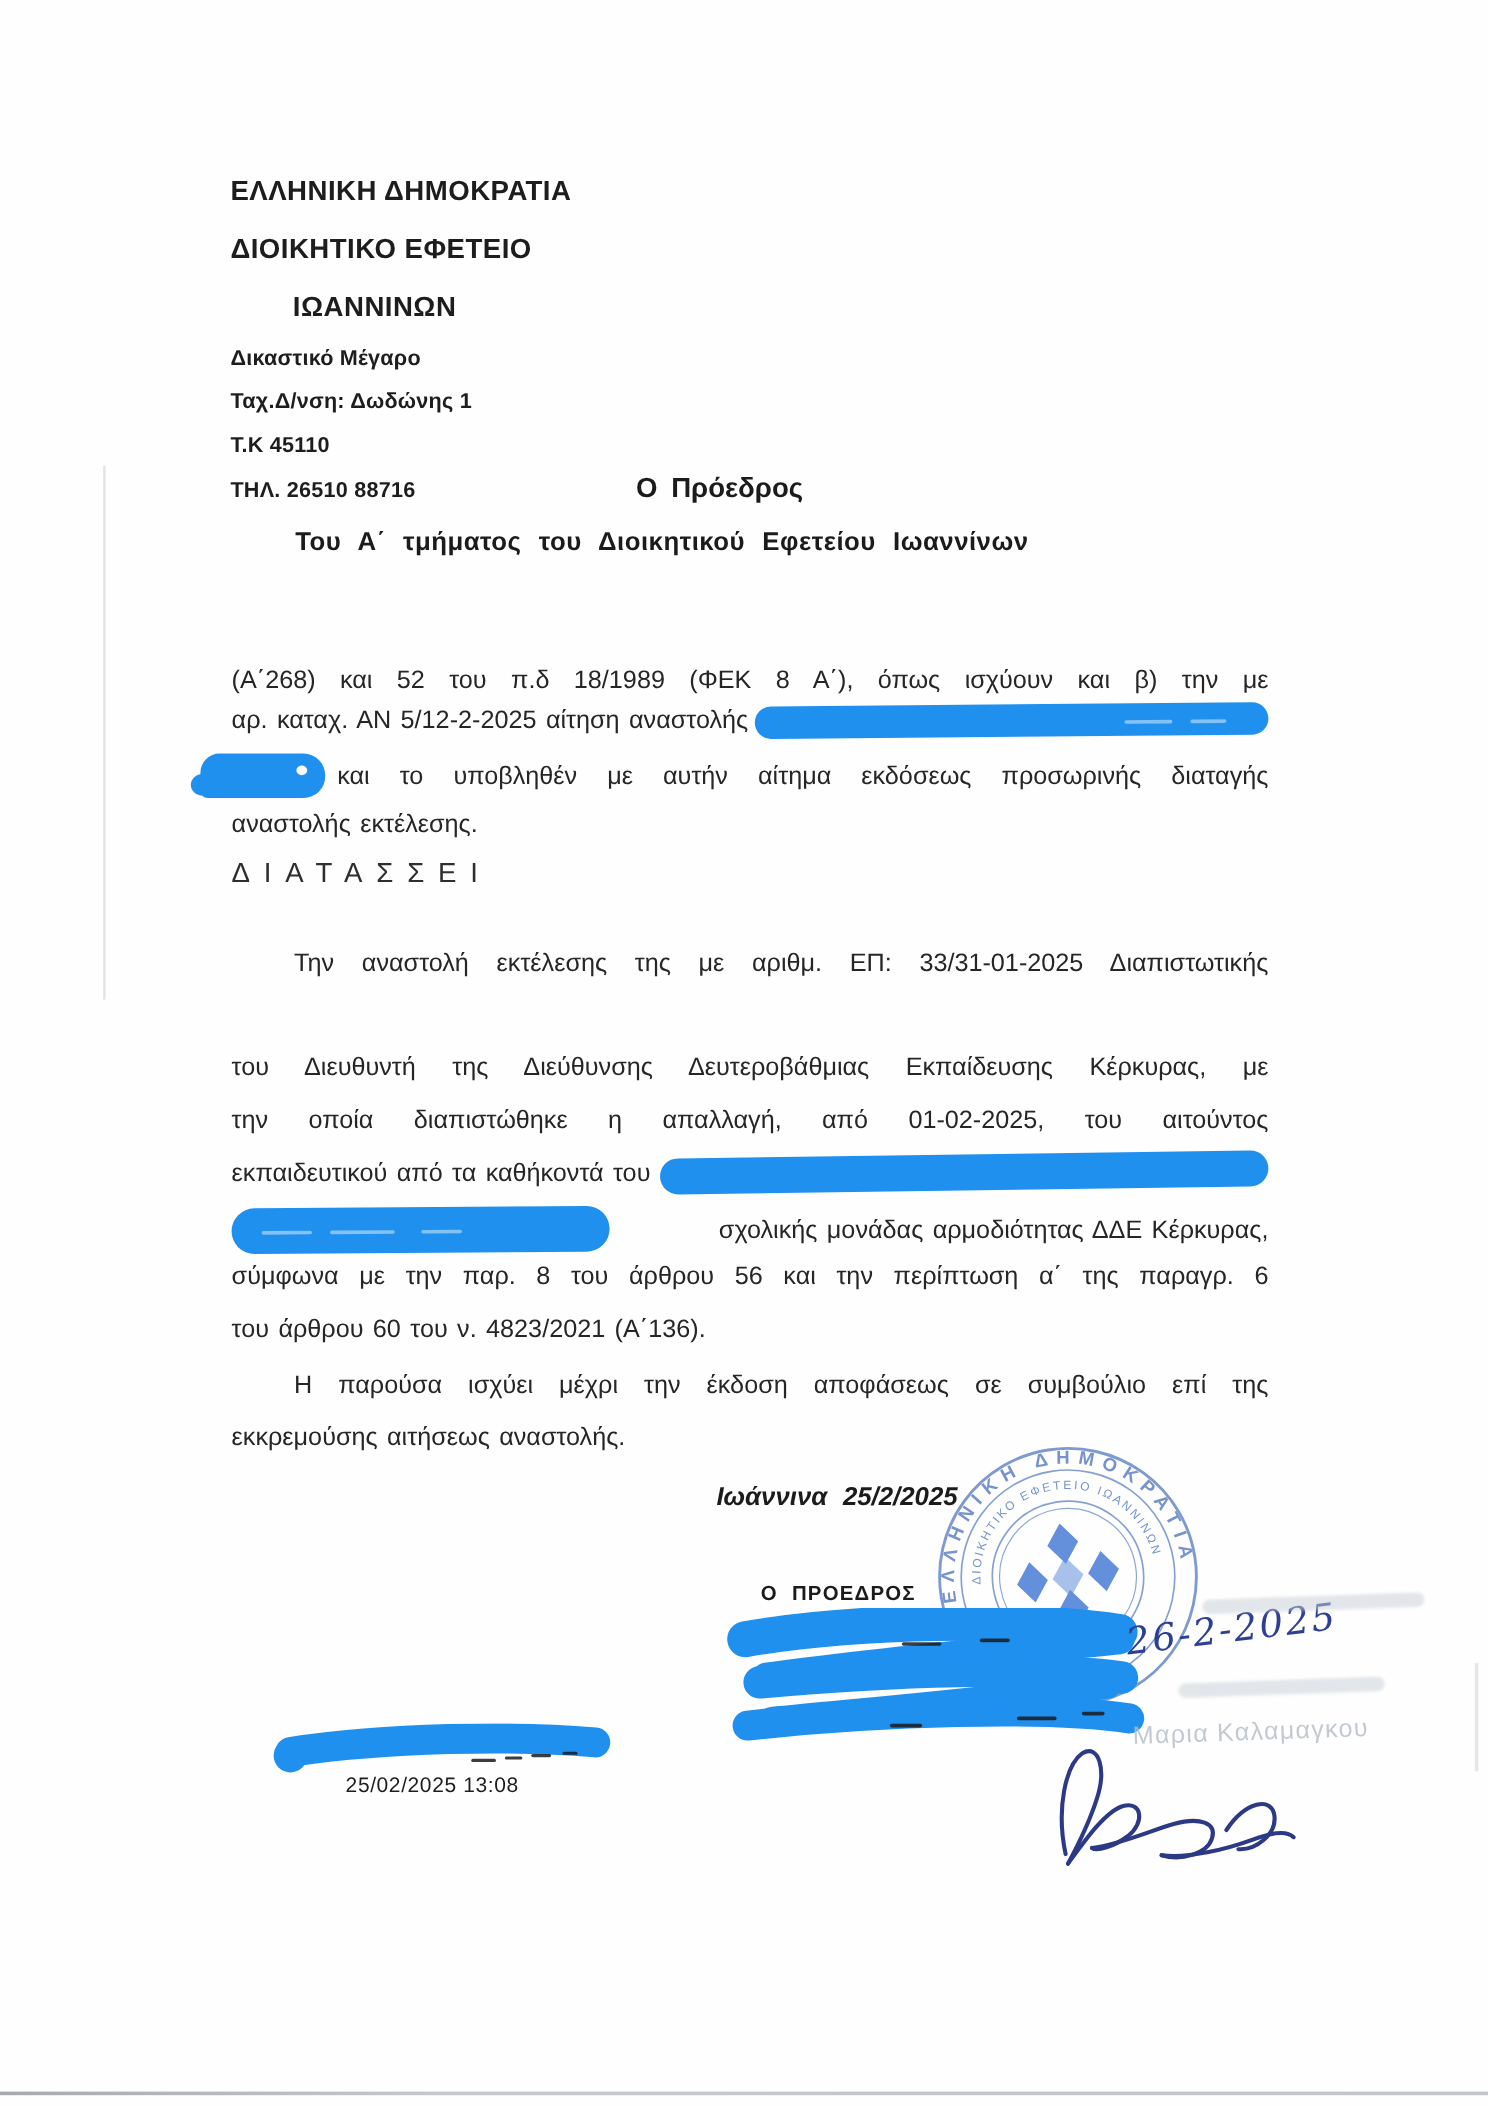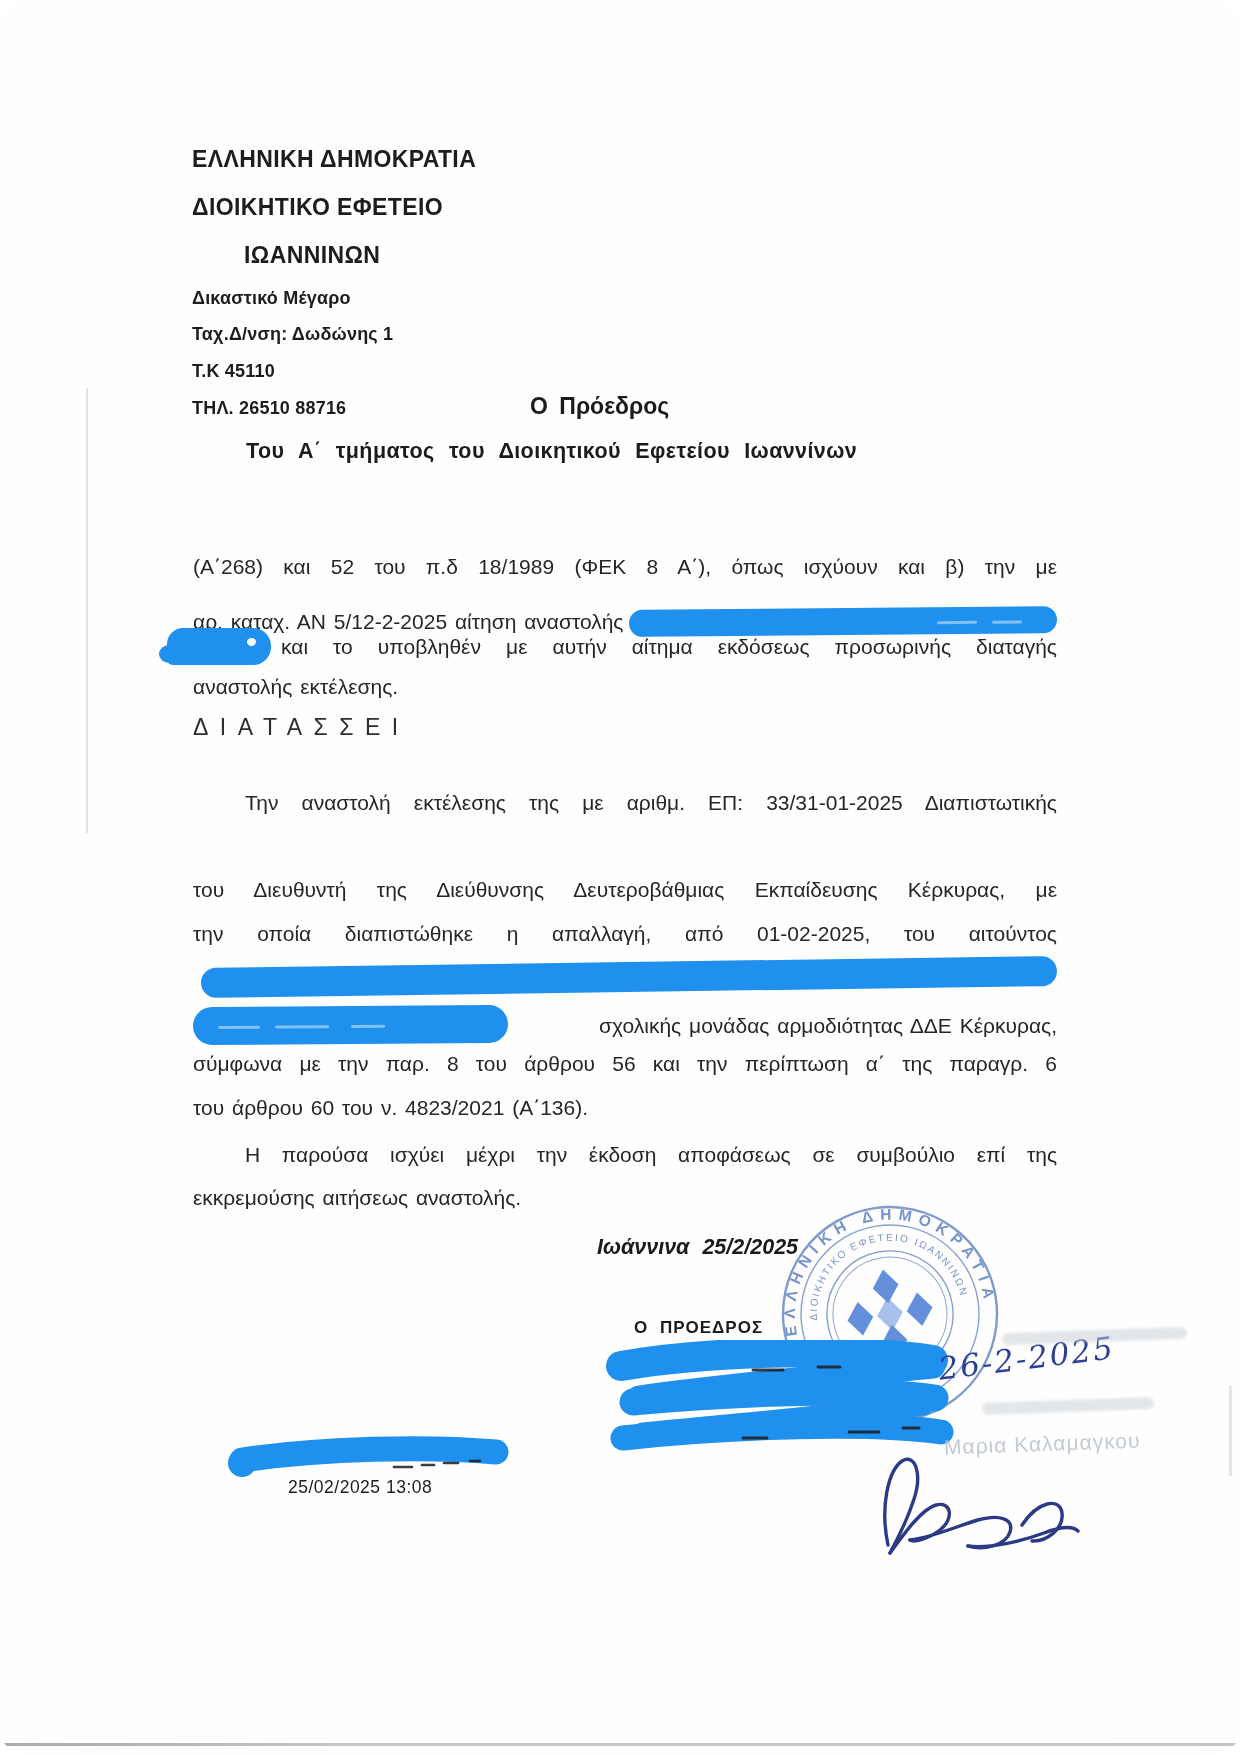--- a/index.html
+++ b/index.html
@@ -1,17 +1,17 @@
 <!DOCTYPE html>
 <html><head>
 <meta charset="utf-8">
 <style>
   html,body{margin:0;padding:0;background:#ffffff;}
   .page{position:relative;width:1240px;height:1755px;background:#fefefe;overflow:hidden;
-        font-family:"Liberation Sans","DejaVu Sans",sans-serif;color:#242424;border-radius:26px;}
+        font-family:"Liberation Sans","DejaVu Sans",sans-serif;color:#242424;}
   .abs{position:absolute;}
   
   .h-big{font-size:23px;font-weight:bold;color:#1d1d1d;letter-spacing:0.4px;white-space:nowrap;}
   .h-small{font-size:18px;font-weight:bold;color:#1d1d1d;letter-spacing:0.2px;white-space:nowrap;}
   
   .t-pres{font-size:23px;font-weight:bold;color:#1b1b1b;word-spacing:5px;white-space:nowrap;}
   .t-sub{font-size:21.5px;font-weight:bold;color:#1b1b1b;word-spacing:8px;letter-spacing:0.4px;white-space:nowrap;}
   
   .ln{position:absolute;left:193px;width:864px;font-size:21px;line-height:29px;color:#262626;word-spacing:2px;}
   .just{text-align:justify;text-align-last:justify;}
@@ -55,39 +55,40 @@
   <div class="abs h-big" style="left:244px;top:242px;">ΙΩΑΝΝΙΝΩΝ</div>
   <div class="abs h-small" style="left:192px;top:288px;">Δικαστικό Μέγαρο</div>
   <div class="abs h-small" style="left:192px;top:324px;">Ταχ.Δ/νση: Δωδώνης 1</div>
   <div class="abs h-small" style="left:192px;top:361px;">Τ.Κ 45110</div>
   <div class="abs h-small" style="left:192px;top:398px;">ΤΗΛ. 26510 88716</div>
 
   <div class="abs t-pres" style="left:530px;top:393px;">Ο Πρόεδρος</div>
   <div class="abs t-sub" style="left:246px;top:439px;">Του Α΄ τμήματος του Διοικητικού Εφετείου Ιωαννίνων</div>
 
   <div class="ln just" style="top:552px;">(Α΄268) και 52 του π.δ 18/1989 (ΦΕΚ 8 Α΄), όπως ισχύουν και β) την με</div>
-  <div class="ln lnflex" style="top:607px;">
+  <div class="ln lnflex" style="top:586px;">
     <span class="nowrap">αρ. καταχ. ΑΝ 5/12-2-2025 αίτηση αναστολής</span>
     <span class="bar bar-grow">
       <span class="bar-dash" style="left:72%;width:40px;"></span>
       <span class="bar-dash" style="left:85%;width:30px;"></span>
     </span>
   </div>
   <div class="ln lnflex" style="top:632px;">
     <span class="blob"></span>
     <span class="just" style="flex:1;margin-left:88px;">και το υποβληθέν με αυτήν αίτημα εκδόσεως προσωρινής διαταγής</span>
   </div>
   <div class="ln" style="top:672px;">αναστολής εκτέλεσης.</div>
 
   <div class="heading-order" style="top:714px;">ΔΙΑΤΑΣΣΕΙ</div>
 
   <div class="ln just" style="top:788px;padding-left:52px;width:812px;">Την αναστολή εκτέλεσης της με αριθμ. ΕΠ: 33/31-01-2025 Διαπιστωτικής</div>
   <div class="ln just" style="top:875px;">του Διευθυντή της Διεύθυνσης Δευτεροβάθμιας Εκπαίδευσης Κέρκυρας, με</div>
   <div class="ln just" style="top:919px;">την οποία διαπιστώθηκε η απαλλαγή, από 01-02-2025, του αιτούντος</div>
   <div class="ln lnflex" style="top:962px;">
+    <span class="nowrap">εκπαιδευτικού από τα καθήκοντά του</span>
     <span class="bar bar-grow2"></span>
   </div>
   <div class="ln lnflex" style="top:1006px;justify-content:space-between;">
     <span class="bar bar-left">
       <span class="bar-dash" style="left:8%;width:42px;"></span>
       <span class="bar-dash" style="left:26%;width:54px;"></span>
       <span class="bar-dash" style="left:50%;width:34px;"></span>
     </span>
     <span class="nowrap">σχολικής μονάδας αρμοδιότητας ΔΔΕ Κέρκυρας,</span>
   </div>

